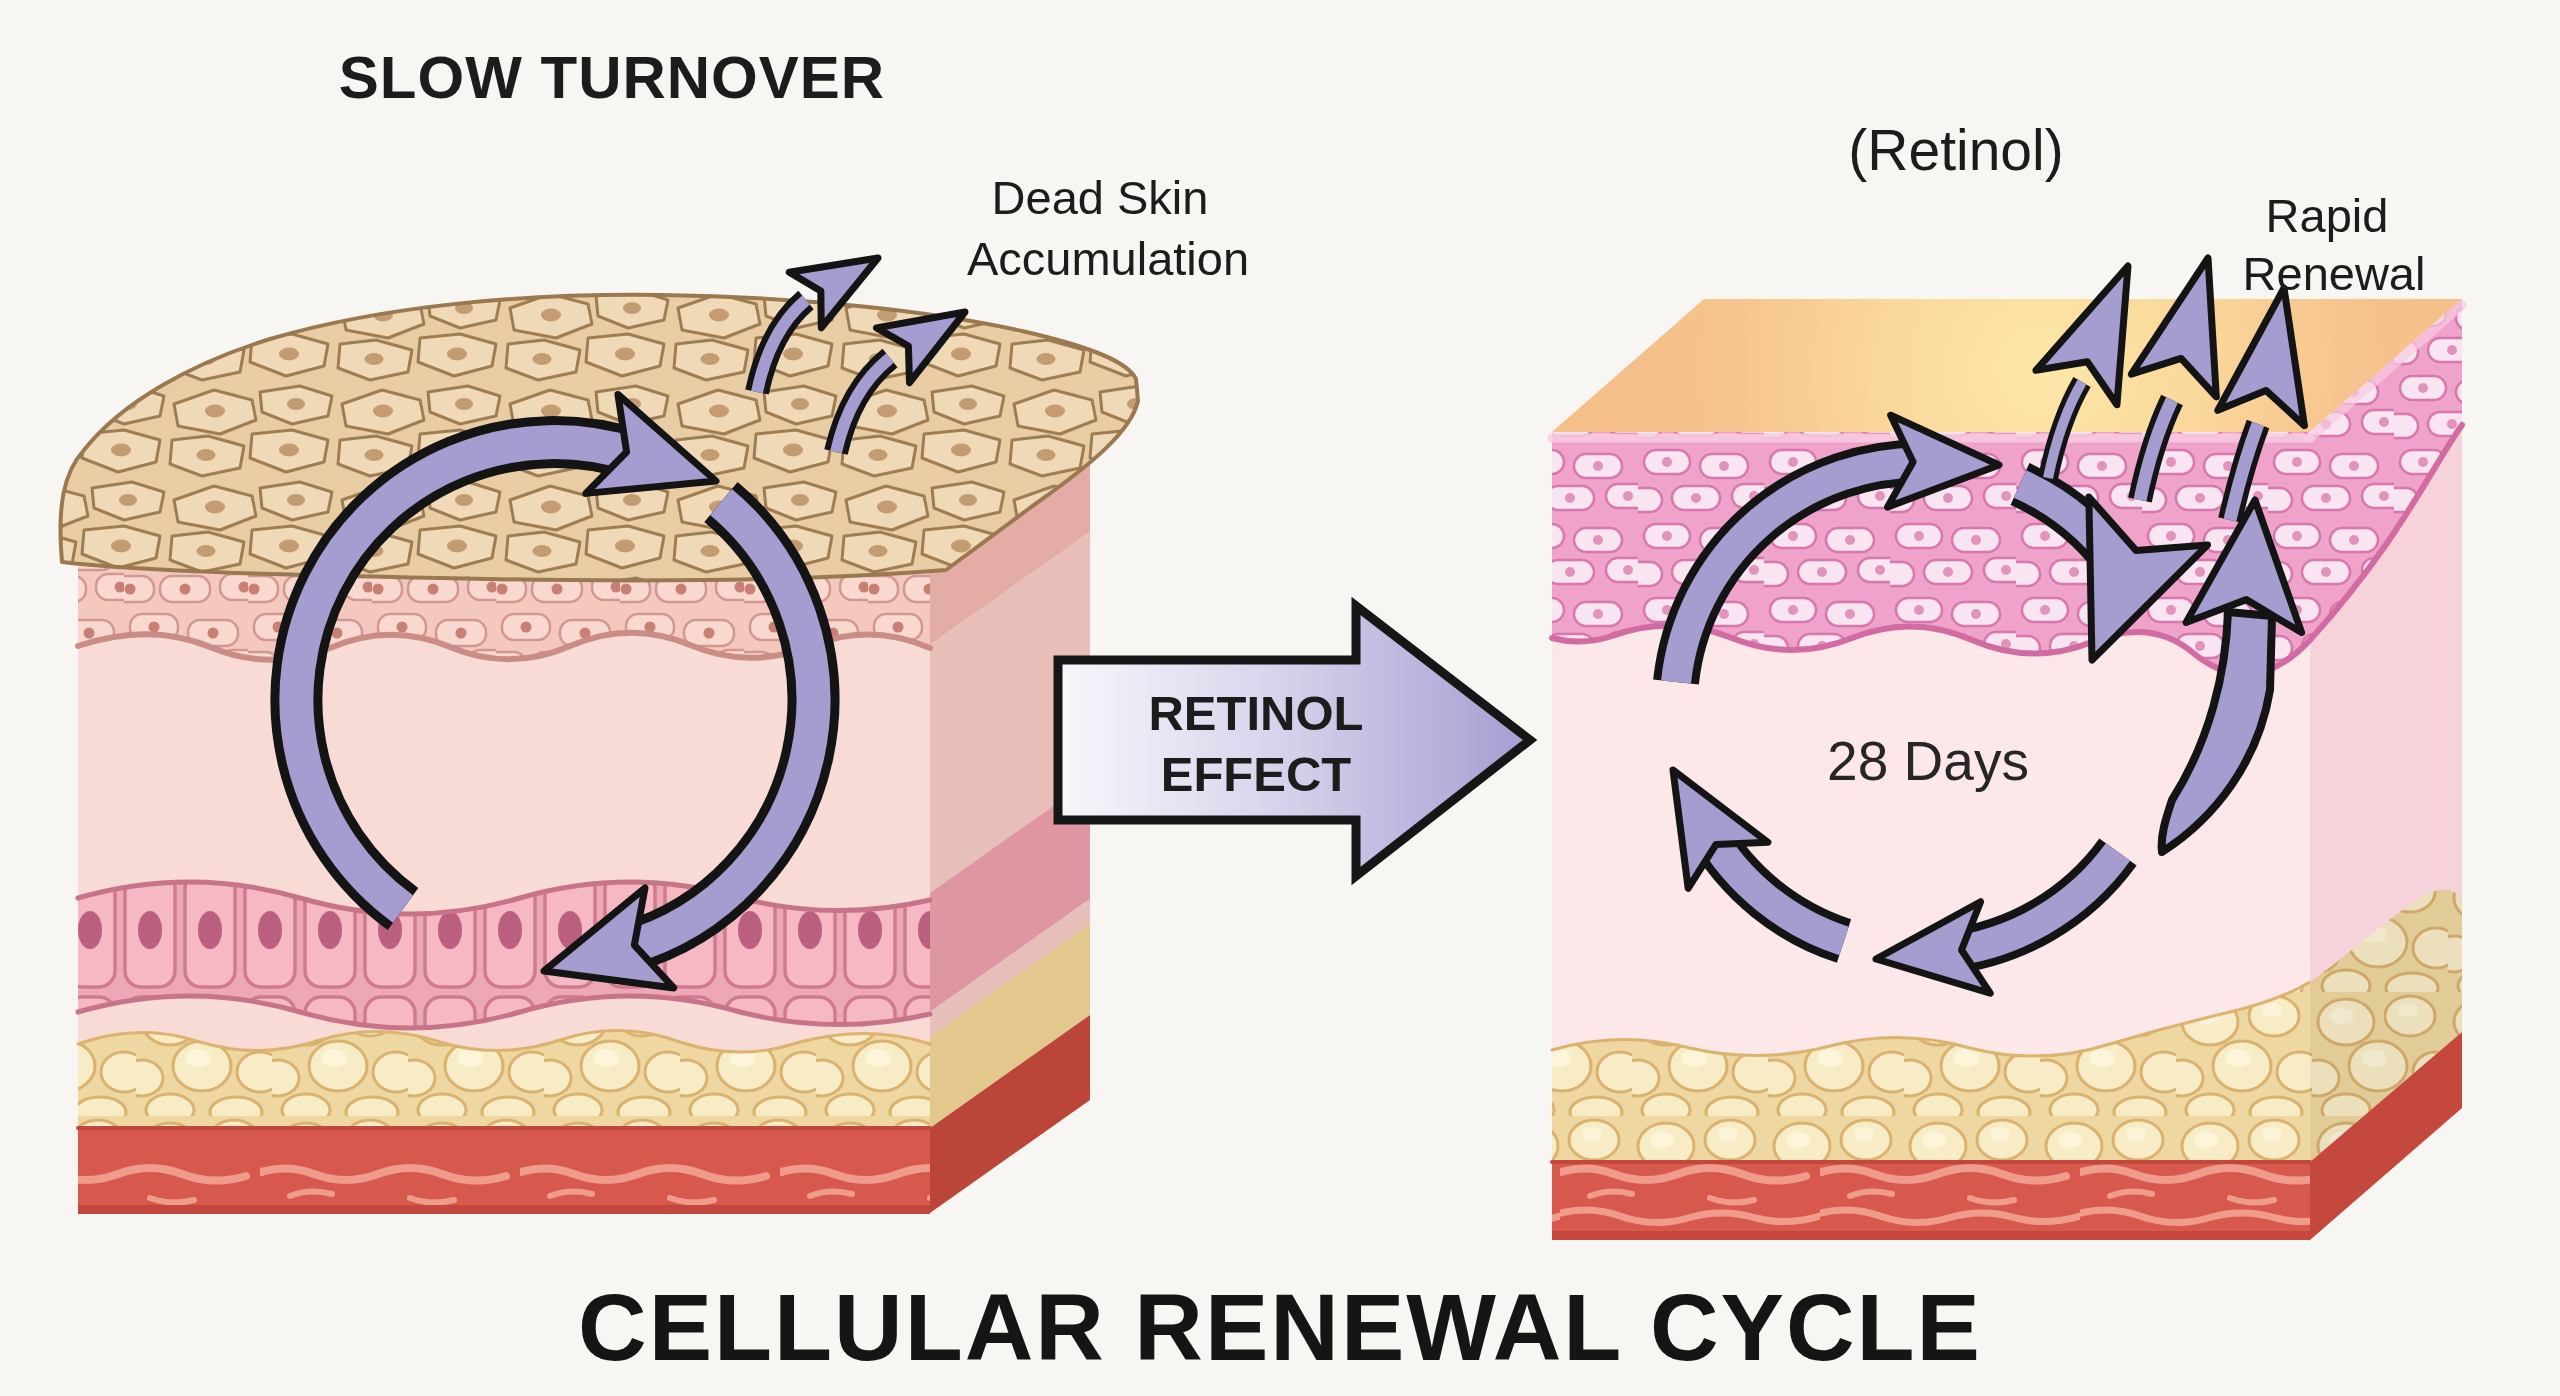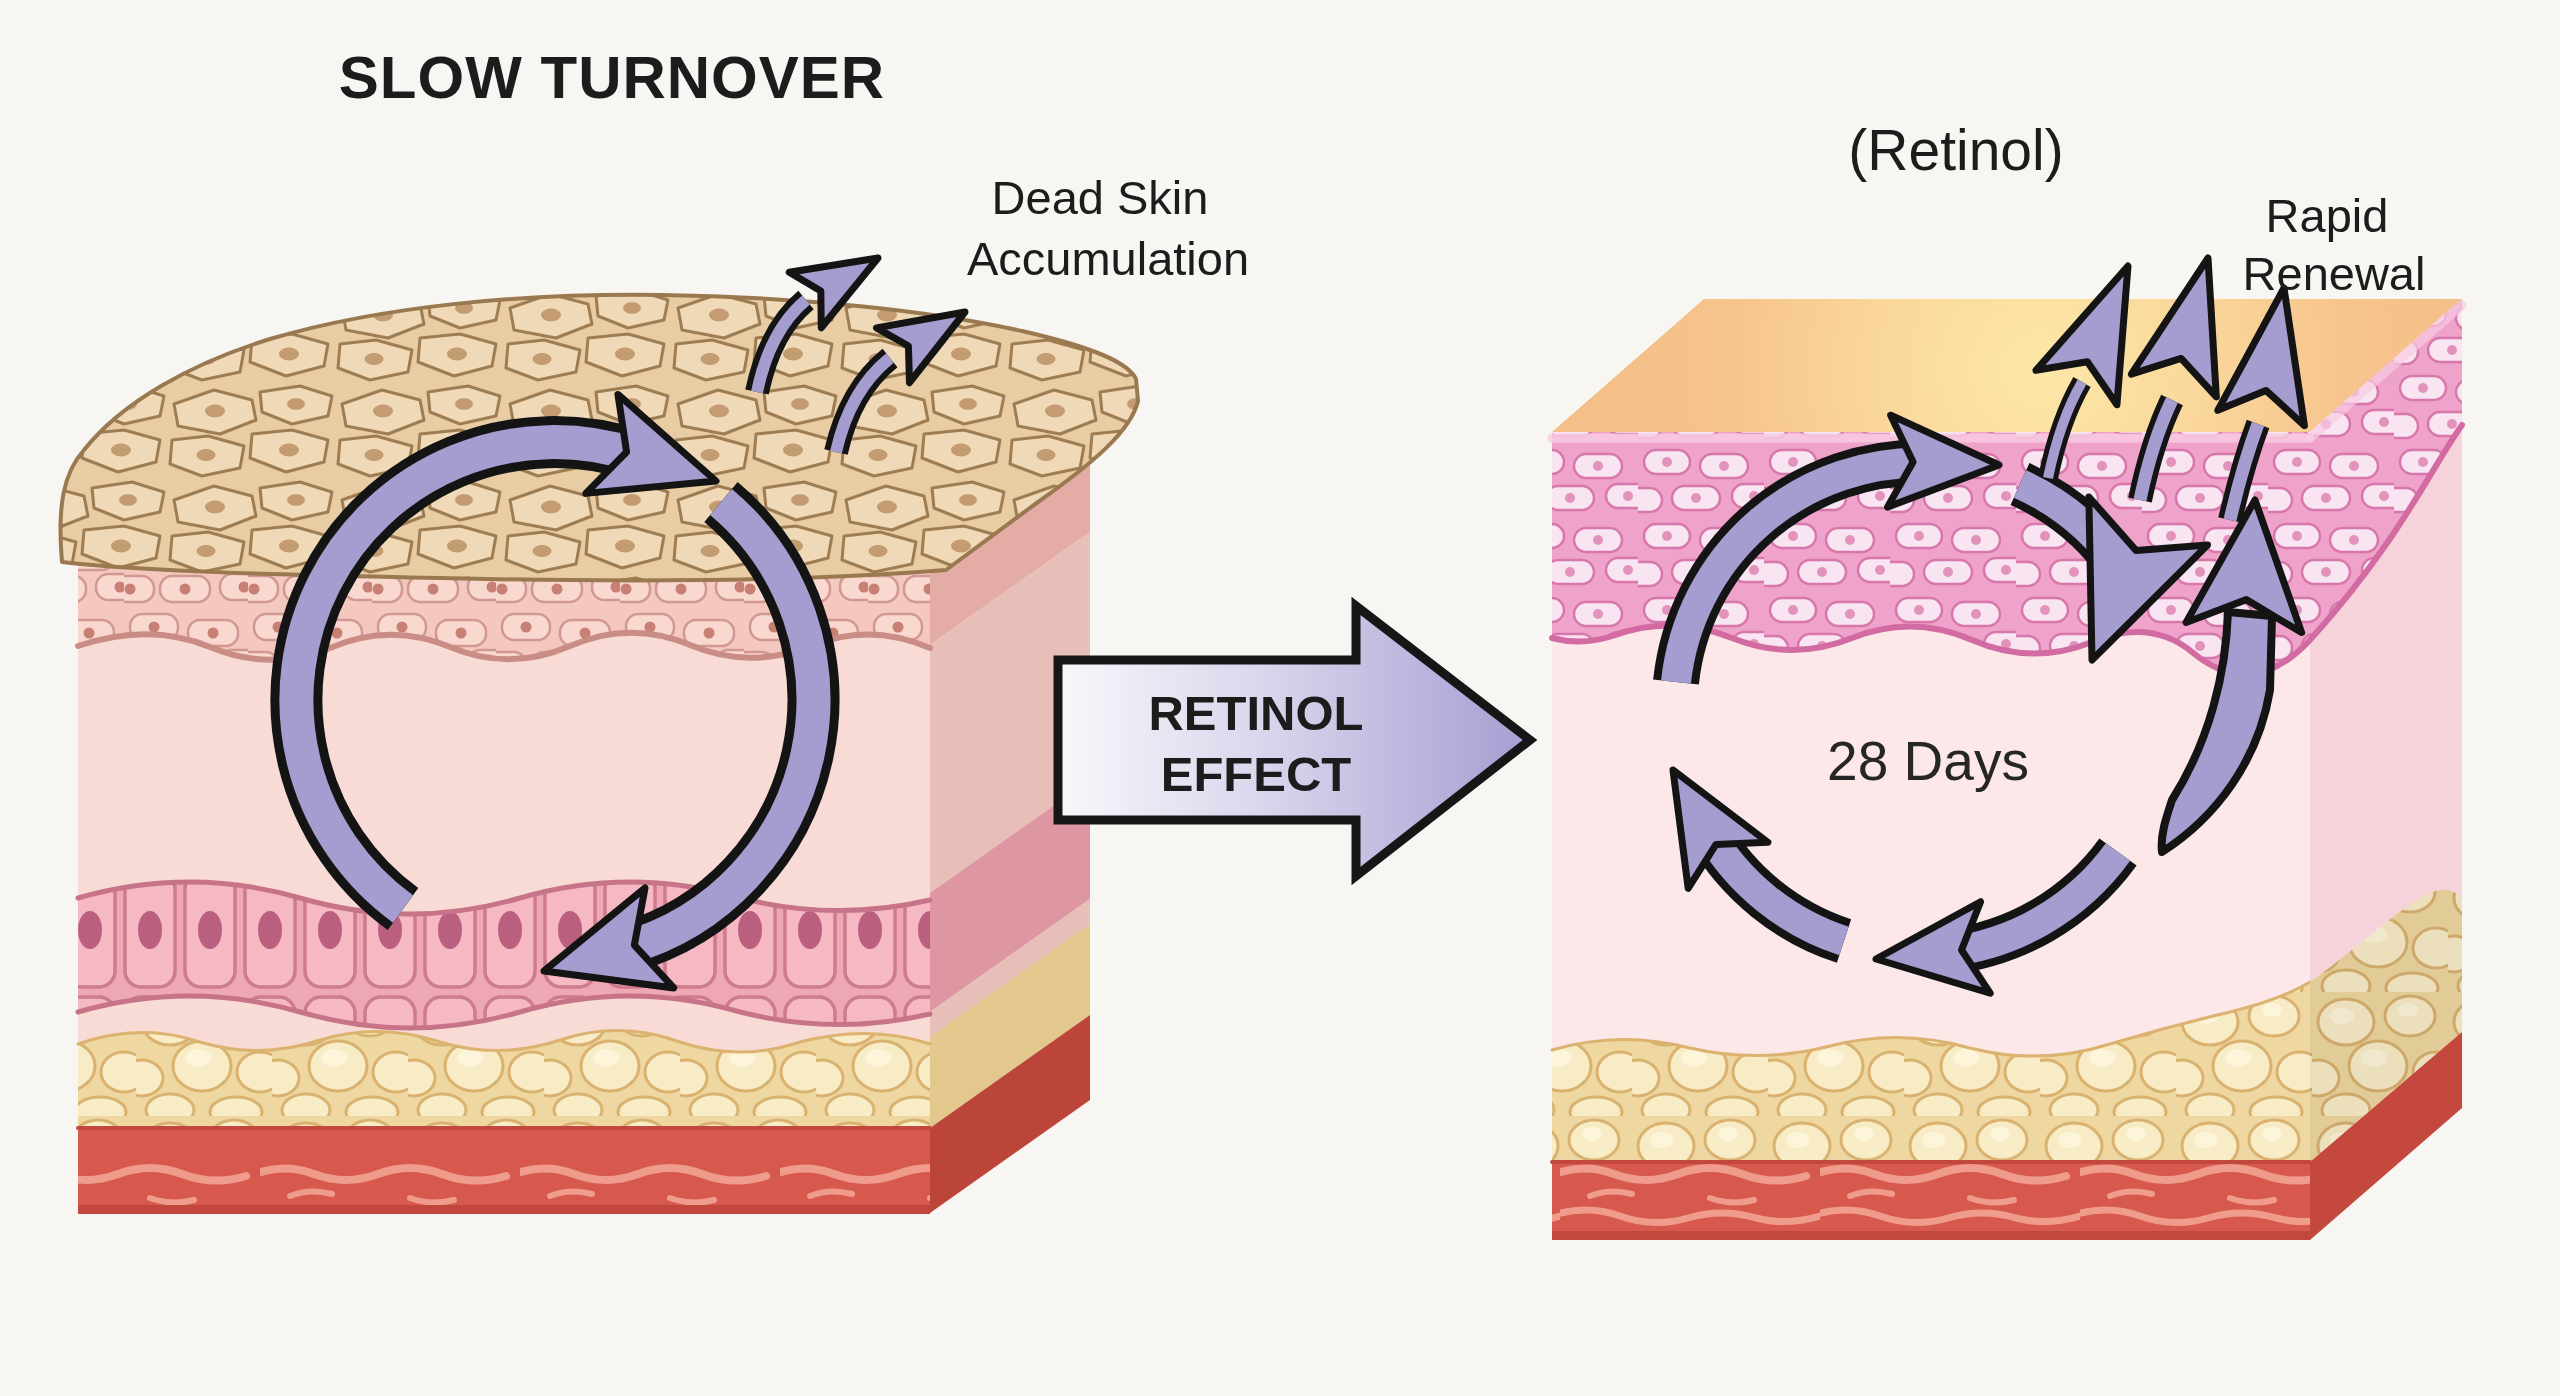--- a/index.html
+++ b/index.html
@@ -256,13 +256,14 @@
   <div class="label t-note" style="left:1108px;top:258px;text-align:center;">Accumulation</div>
 
   <div class="label t-ret" style="left:1256px;top:713px;">RETINOL</div>
   <div class="label t-ret" style="left:1256px;top:774px;">EFFECT</div>
 
   <div class="label t-sub" style="left:1956px;top:150px;">(Retinol)</div>
   <div class="label t-note" style="left:2327px;top:215px;">Rapid</div>
   <div class="label t-note" style="left:2334px;top:273px;">Renewal</div>
   <div class="label t-days" style="left:1928px;top:761px;">28 Days</div>
 
+  <div class="label t-footer" style="left:1280px;top:1327px;">CELLULAR RENEWAL CYCLE</div>
 </div>
 
 </body></html>

